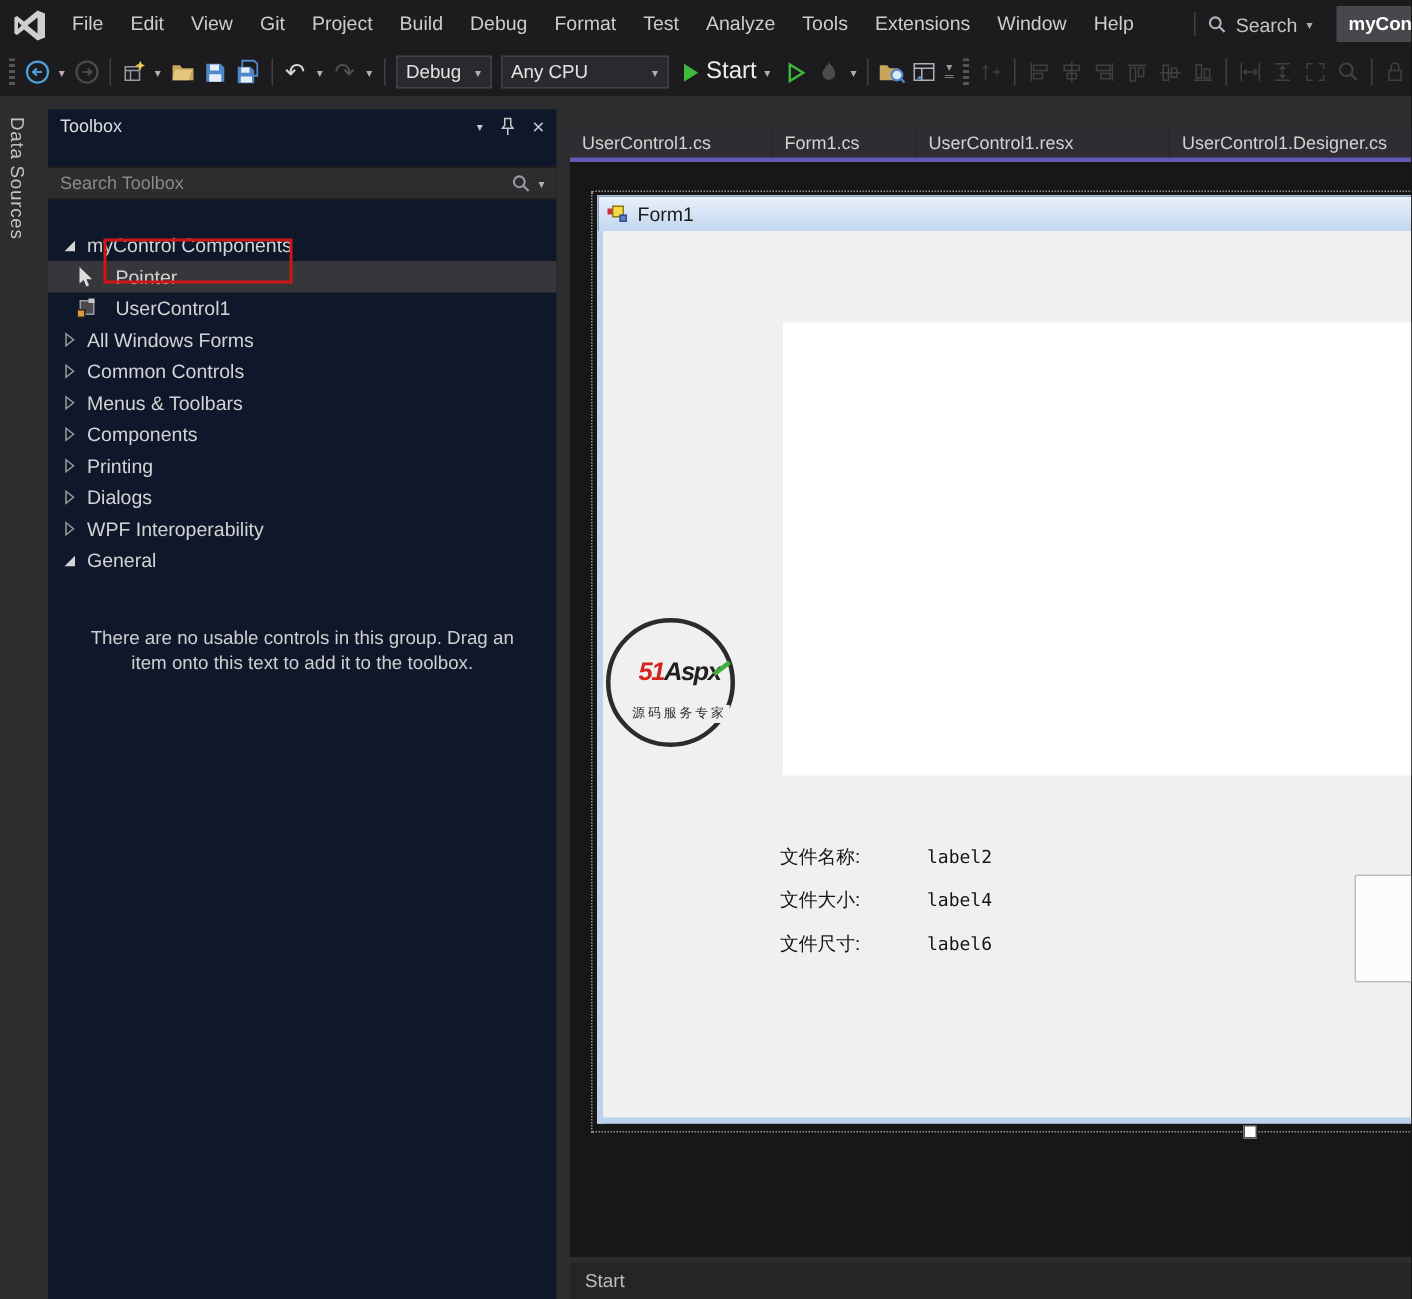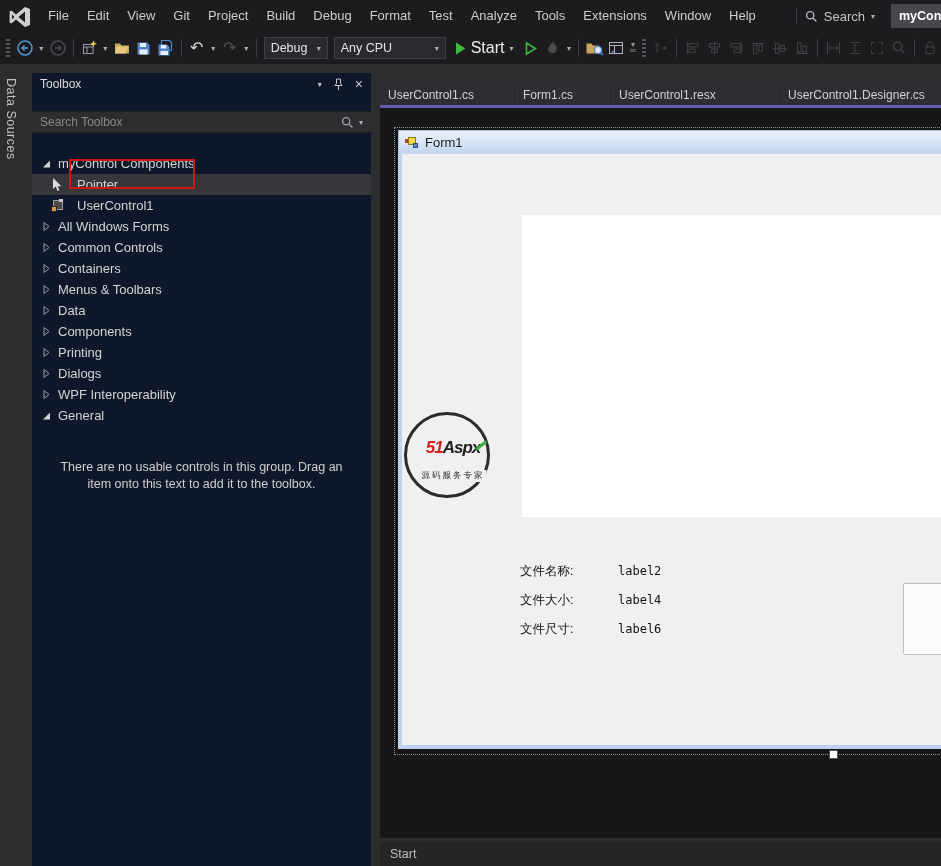--- a/index.html
+++ b/index.html
@@ -475,41 +475,21 @@
             <span class="glabel">Common Controls</span>
           </div>
           <div class="tree-row">
             <span class="expander">
               <span style="display: flex; align-items: center; justify-content: center;">
                 <svg width="9" height="11" viewBox="0 0 9 11">
                   <path d="M2 1.5 L7 5.5 L2 9.5 Z" fill="none" stroke="#9b9b9b"></path>
                 </svg>
               </span>
             </span>
-            <span class="glabel">Containers</span>
-          </div>
-          <div class="tree-row">
-            <span class="expander">
-              <span style="display: flex; align-items: center; justify-content: center;">
-                <svg width="9" height="11" viewBox="0 0 9 11">
-                  <path d="M2 1.5 L7 5.5 L2 9.5 Z" fill="none" stroke="#9b9b9b"></path>
-                </svg>
-              </span>
-            </span>
             <span class="glabel">Menus &amp; Toolbars</span>
-          </div>
-          <div class="tree-row">
-            <span class="expander">
-              <span style="display: flex; align-items: center; justify-content: center;">
-                <svg width="9" height="11" viewBox="0 0 9 11">
-                  <path d="M2 1.5 L7 5.5 L2 9.5 Z" fill="none" stroke="#9b9b9b"></path>
-                </svg>
-              </span>
-            </span>
-            <span class="glabel">Data</span>
           </div>
           <div class="tree-row">
             <span class="expander">
               <span style="display: flex; align-items: center; justify-content: center;">
                 <svg width="9" height="11" viewBox="0 0 9 11">
                   <path d="M2 1.5 L7 5.5 L2 9.5 Z" fill="none" stroke="#9b9b9b"></path>
                 </svg>
               </span>
             </span>
             <span class="glabel">Components</span>

